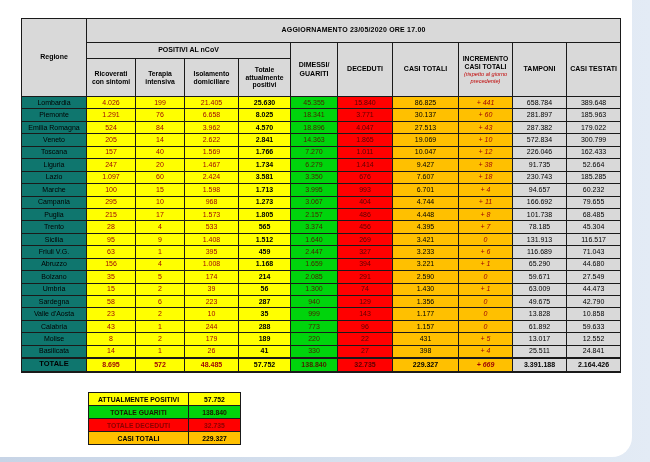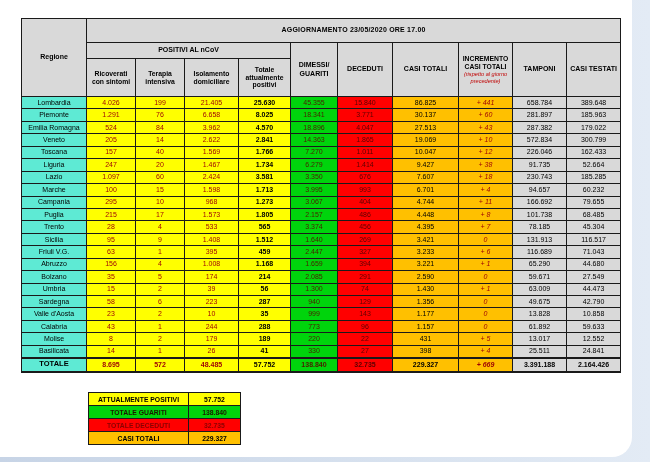--- a/index.html
+++ b/index.html
@@ -22,21 +22,21 @@
   table.main thead th { border-width:1.5px; background:#d9d9d9; font-weight:bold; color:#000; }
   th.title-bar { height:24px; font-size:9px; letter-spacing:.2px; }
   th.group-pos { height:16px; font-size:7.5px; }
   tr.colhead th { height:38px; font-size:6.8px; }
   th.regione-h { font-size:7.5px; }
   th.orange-h { background:#ffc000; }
   th.incr-h { background:#ffc000; color:#c00000; }
   .incr-label { font-weight:bold; font-size:6.8px; }
   .incr-note { font-weight:normal; font-style:italic; font-size:5.6px; color:#c00000; margin-top:1px; }
   tbody td { height:12.45px; }
-  td.region { background:#5eead4; color:#000; font-size:7px; }
+  td.region { background:#0f766e; color:#000; font-size:7px; }
   td.c0, td.c1, td.c2 { background:#ffff00; color:#9c0006; }
   td.c3 { background:#ffff00; color:#000; font-weight:bold; }
   td.c4 { background:#00d40c; color:#472300; }
   td.c5 { background:#ff0000; color:#5c0000; }
   td.c6 { background:#ffc000; color:#000; }
   td.c7 { background:#ffc000; color:#9c0006; font-style:italic; }
   td.c8, td.c9 { background:#d9d9d9; color:#000; }
   tr.total td { font-weight:bold; border-top-width:2px; border-bottom-width:2px; height:14px; }
   tr.total td.region { font-size:7.5px; }
   

